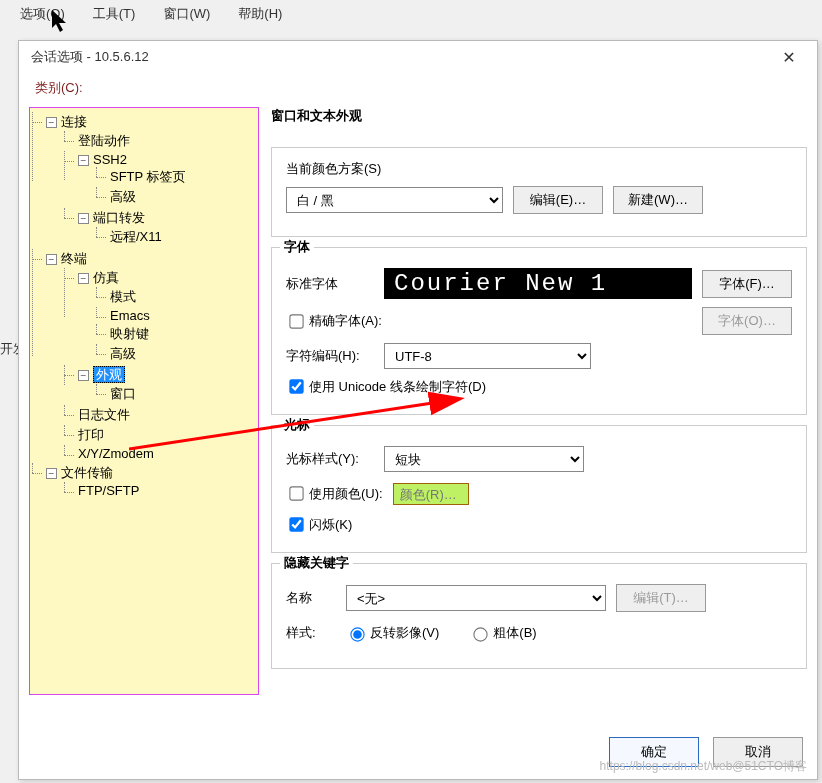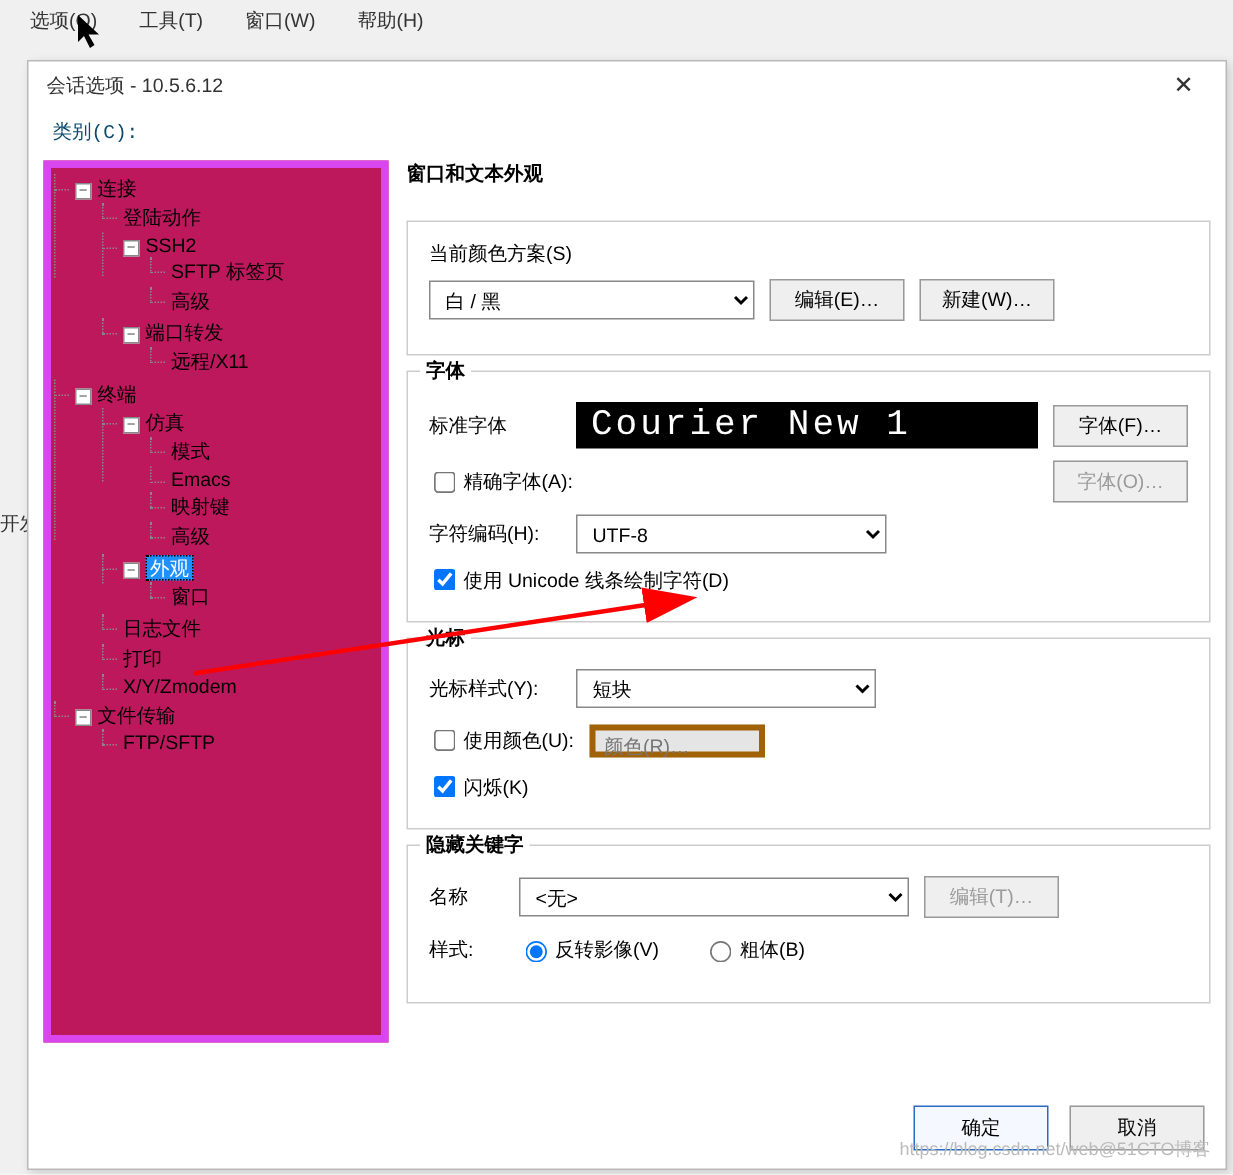--- a/index.html
+++ b/index.html
@@ -16,24 +16,24 @@
   .left-frag { position:absolute; left:0; top:340px; color:#333; }
 
   
   .dialog { position: absolute; left: 18px; top: 40px; width: 800px; height: 740px; background: #fff; border: 1px solid #b9b9b9; box-shadow: 2px 2px 6px rgba(0,0,0,.15);}
   .titlebar { height: 32px; display: flex; align-items: center; padding: 0 8px; color:#333; }
   .titlebar .title { flex: 1; padding-left: 4px; }
   .titlebar .close { width: 40px; text-align: center; font-size: 16px; color:#333; }
 
   .body { display: flex; height: 630px; padding: 6px 10px 0 10px; gap: 12px; }
 
-  .cat-label { margin: 6px 0 4px 16px; color:#0c4a6e;font-family:Liberation Mono, monospace; }
-
-  
-  .treewrap { width: 230px; border: 5px solid #d946ef; background:#be185d; height: 588px; overflow:auto; padding:4px 2px; }
+  .cat-label { margin: 6px 0 4px 16px; color:#7f1d1d; }
+
+  
+  .treewrap { width: 230px; border: 1px solid #d946ef; background:#fef9c3; height: 588px; overflow:auto; padding:4px 2px; }
   ul.tree, ul.tree ul { list-style:none; margin:0; padding:0; }
   ul.tree ul { padding-left: 18px; }
   li.node { position:relative; padding:1px 0 1px 14px; white-space:nowrap; color:#000;}
   li.node::before { content:""; position:absolute; left:0; top:0; bottom:50%; border-left:1px dotted #888; }
   li.node::after { content:""; position:absolute; left:0; top:10px; width:10px; border-top:1px dotted #888; }
   li.node:last-child::before { bottom:auto; height:10px; }
   .exp { display:inline-block; width:11px; height:11px; border:1px solid #888; line-height:9px; text-align:center; font-size:10px; margin-right:4px; background:#fff; color:#555;}
   .sel { background:#1e90ff; color:#fff; border:1px dotted #000; padding:0 2px;}
   
   
@@ -45,21 +45,21 @@
   .lbl { min-width:88px; }
   select, .textlike, button.btn, input[type=text]{
     font-size:13px; height:26px; border:1px solid #888; background:#fff; padding:0 6px;
   }
   select { height:26px; }
   button.btn { min-width:90px; background:#efefef; border:1px solid #999; padding:2px 12px; height:28px;}
   button.btn:disabled { color:#9a9a9a; }
   .fontview { background:#000; color:#fff; font-family:"Courier New",monospace; font-size:24px; padding:2px 10px; letter-spacing:2px; flex:1;}
   input[type=checkbox], input[type=radio]{ margin-right:6px; transform:scale(1.1);}
   .cb-row{ display:flex; align-items:center; margin:4px 0;}
-  .muted-swatch{ display:inline-block; width:117px; height:22px; border:4px solid #a16207; background:#e5e5e5; color:#777; text-align:left; padding:0 6px; line-height:22px;}
+  .muted-swatch{ display:inline-block; width:76px; height:22px; border:1px solid #a16207; background:#bef264; color:#777; text-align:left; padding:0 6px; line-height:22px;}
   
   .footer { position:absolute; right:14px; bottom:12px; display:flex; gap:14px;}
   .footer button{ min-width:90px; height:30px; border:1px solid #2a6bbf; background:#f5f9ff;}
   .footer button.secondary{ border:1px solid #999; background:#efefef;}
   
   
   .red-arrow { position:absolute; pointer-events:none; }
 
   .watermark{position:absolute; right:10px; bottom:4px; color:#bbb; font-size:12px;}
 </style>

